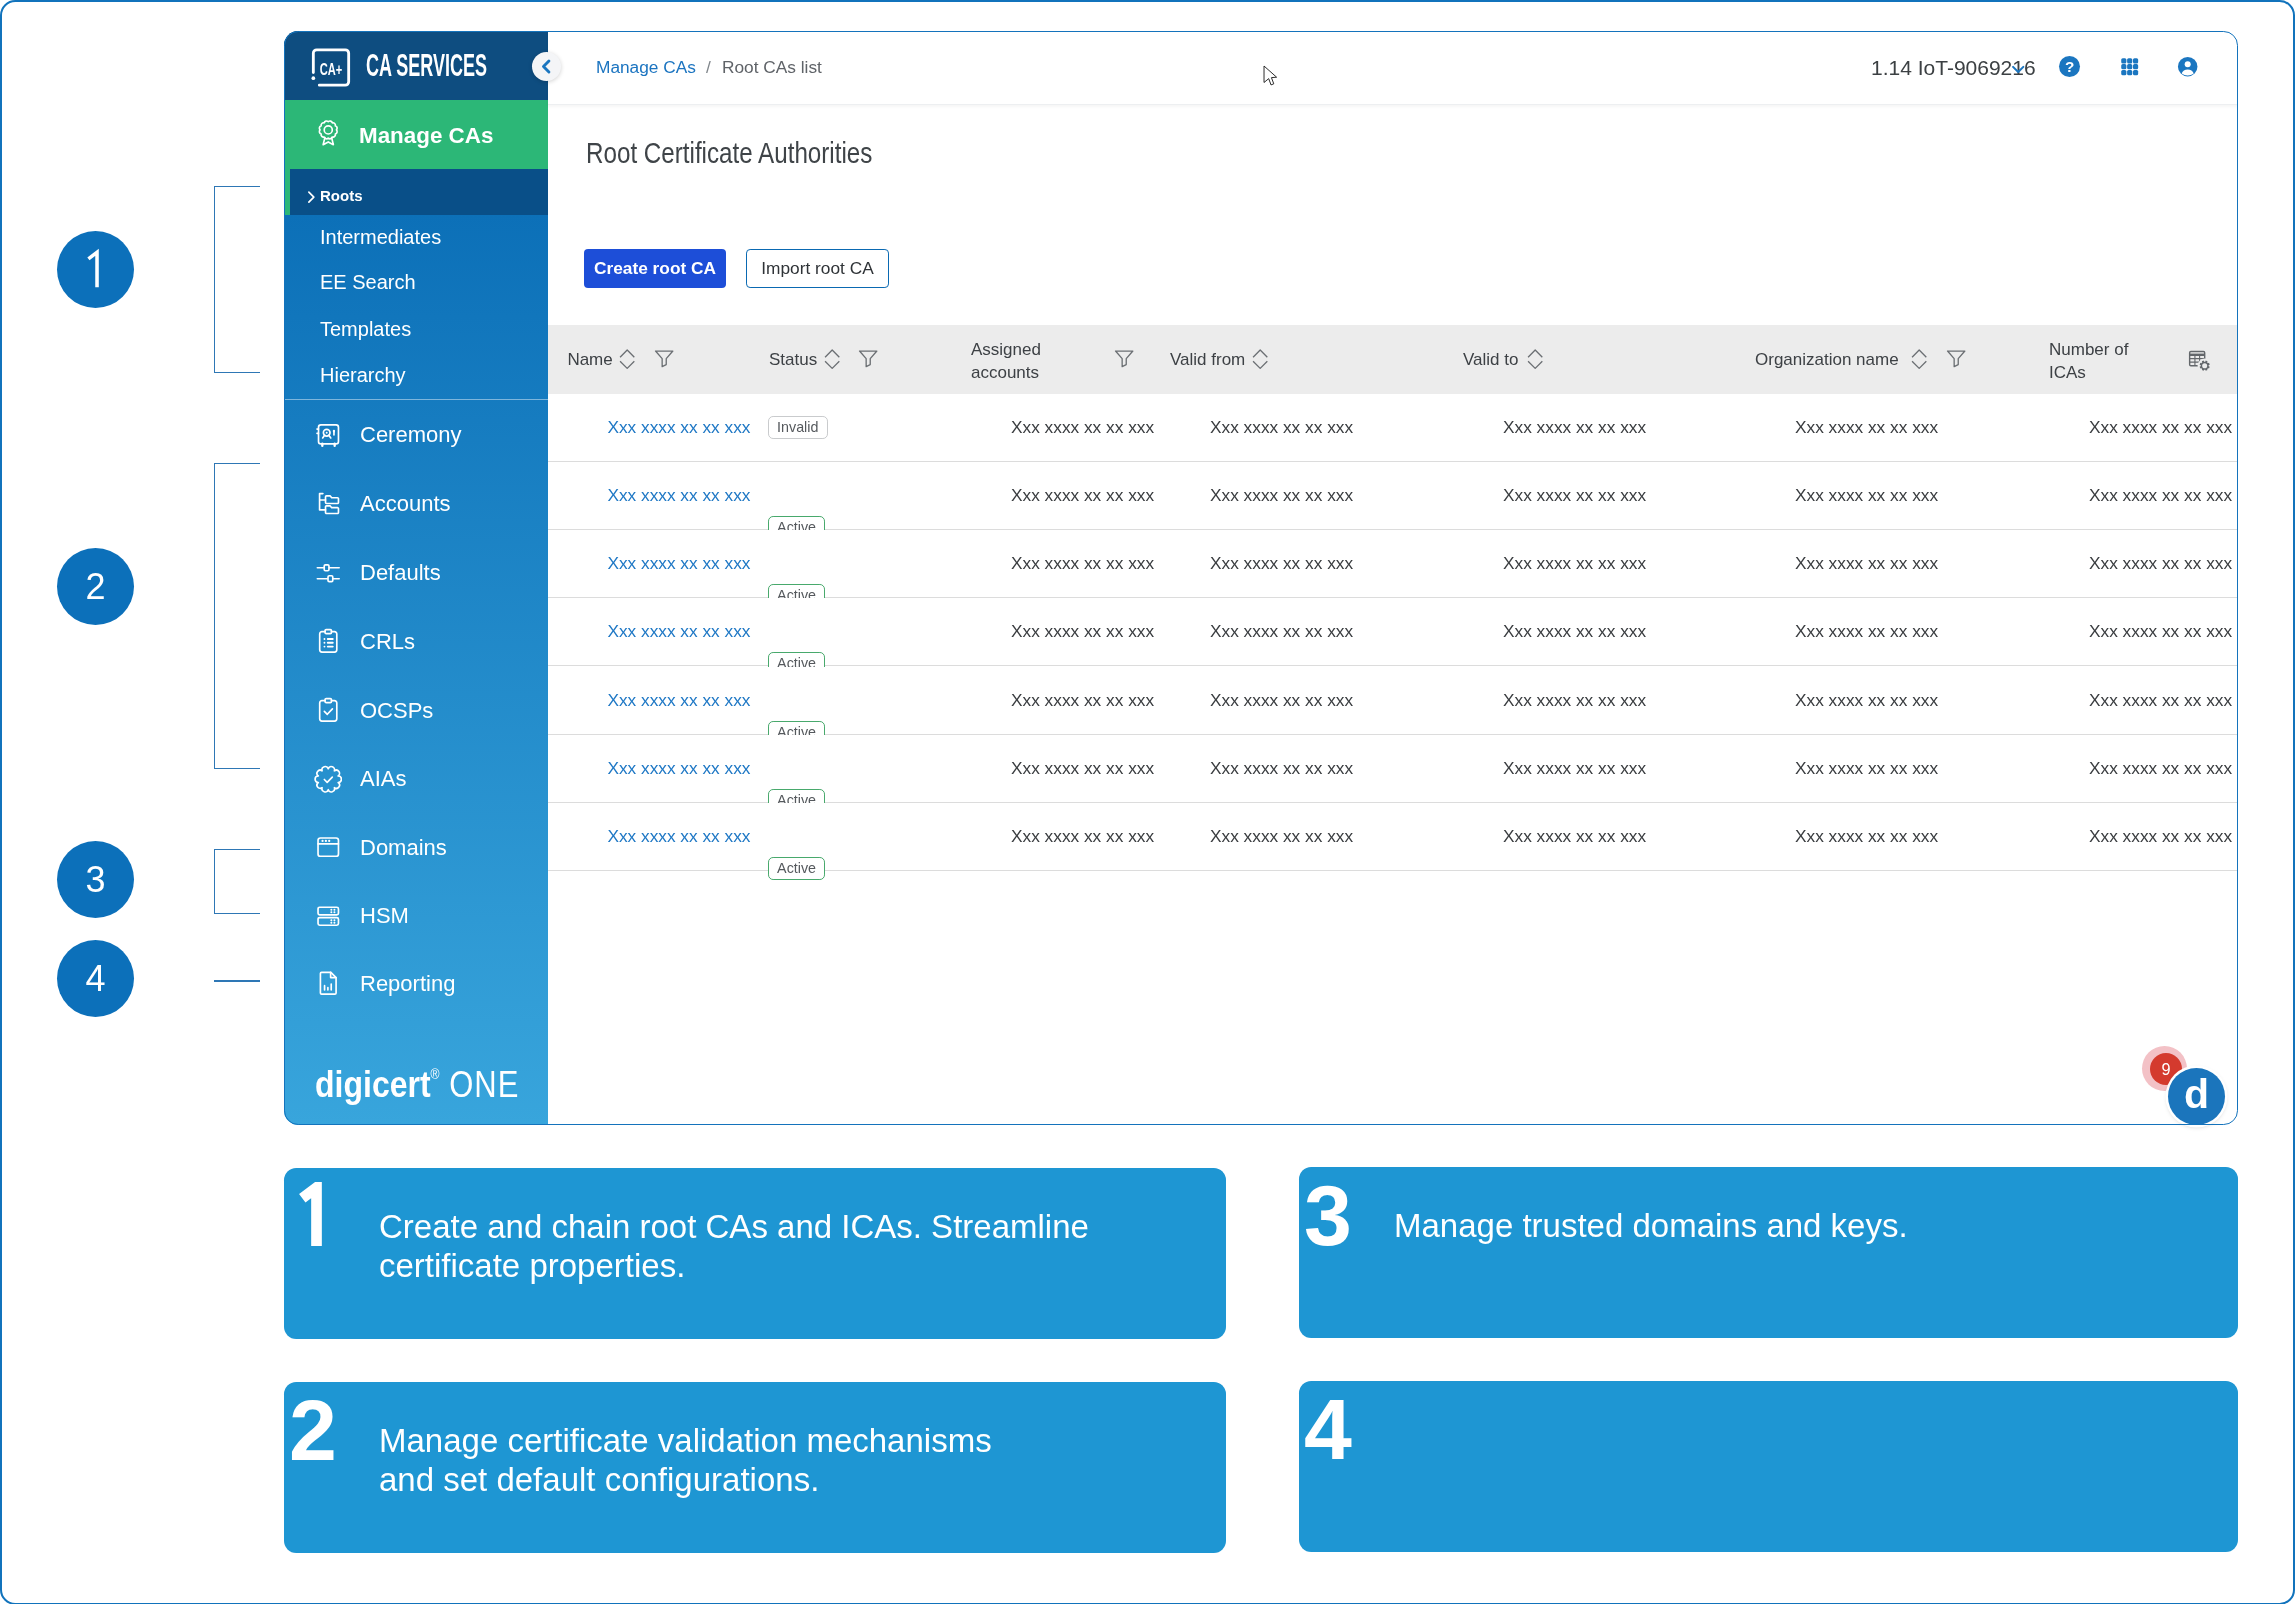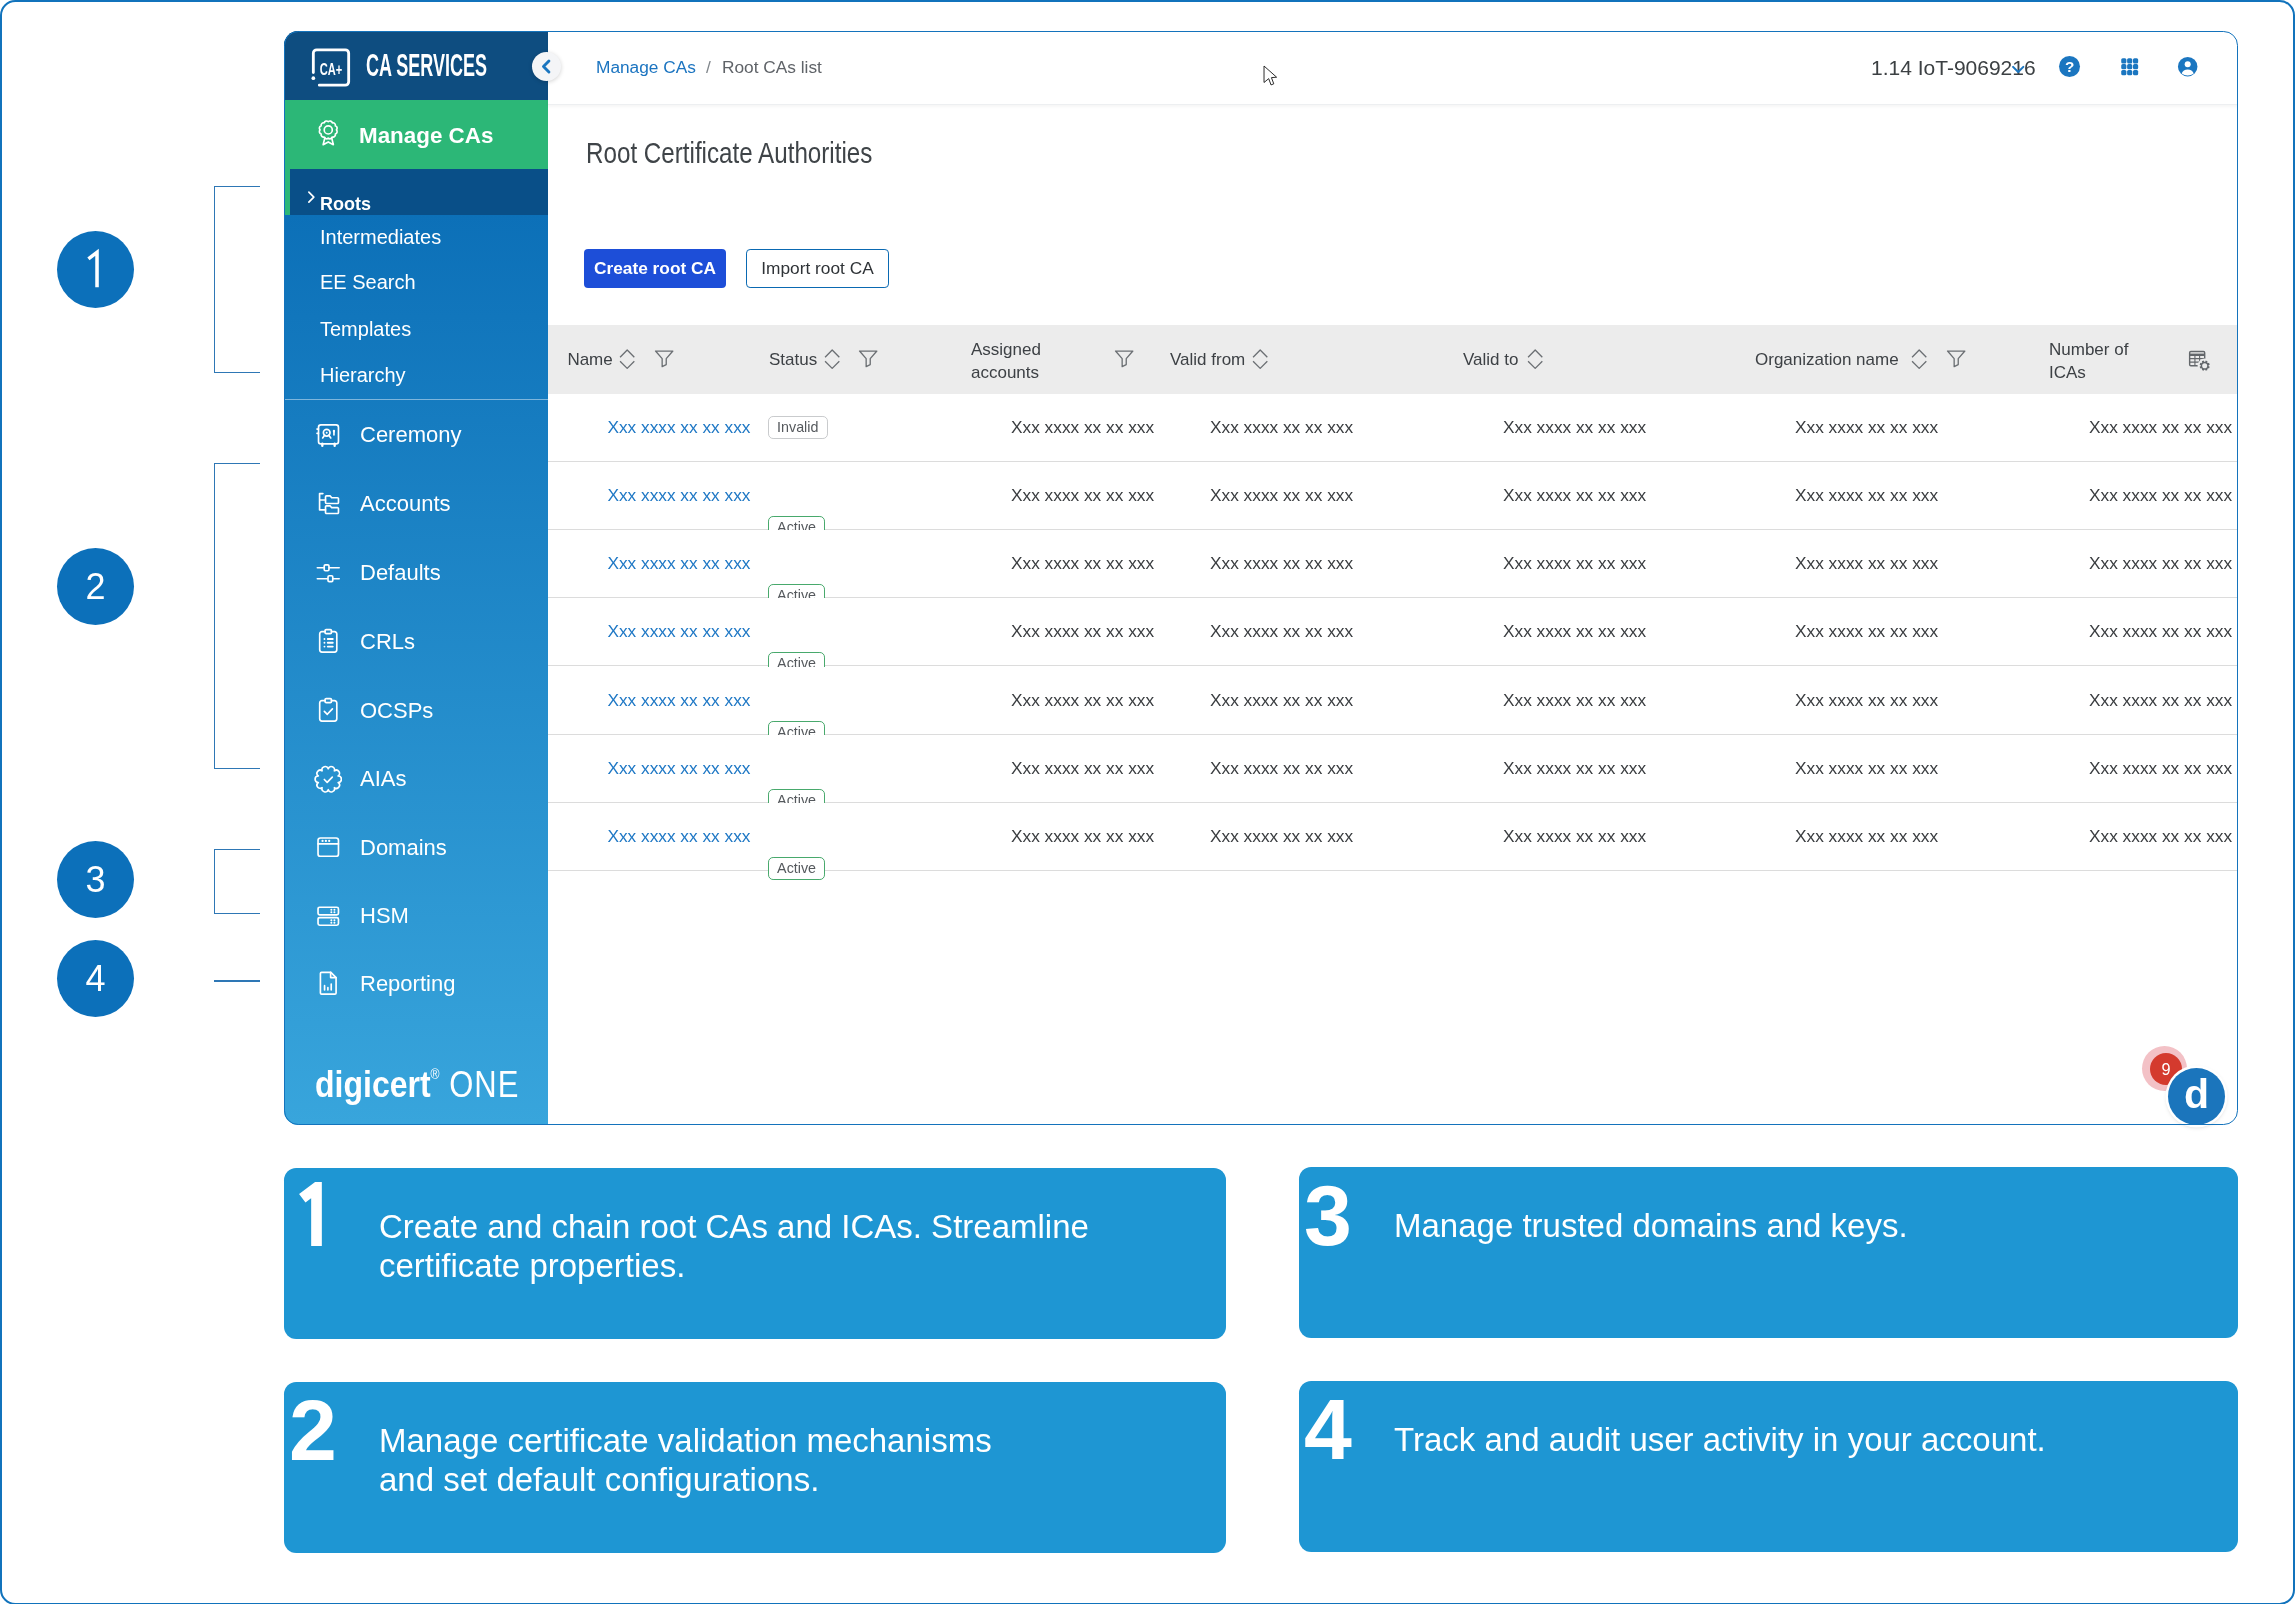--- a/index.html
+++ b/index.html
@@ -67,21 +67,21 @@
   <div id="casvc">CA SERVICES</div>
   <div id="collapse"><svg width="29" height="29" viewBox="0 0 24 24" fill="none" stroke="#1B76C0" stroke-width="2.4" stroke-linecap="round" stroke-linejoin="round">
         <path d="M14 7.5 L9.5 12 L14 16.5"></path>
       </svg></div>
   <svg class="sbicon" style="top:88px" viewBox="0 0 24 24" fill="none" stroke="#fff" stroke-width="1.4" stroke-linecap="round" stroke-linejoin="round">
     <path d="M12.00 2.30 A2.10 2.10 0 0 1 15.45 3.22 A2.10 2.10 0 0 1 17.98 5.75 A2.10 2.10 0 0 1 18.90 9.20 A2.10 2.10 0 0 1 17.98 12.65 A2.10 2.10 0 0 1 15.45 15.18 A2.10 2.10 0 0 1 12.00 16.10 A2.10 2.10 0 0 1 8.55 15.18 A2.10 2.10 0 0 1 6.02 12.65 A2.10 2.10 0 0 1 5.10 9.20 A2.10 2.10 0 0 1 6.02 5.75 A2.10 2.10 0 0 1 8.55 3.22 A2.10 2.10 0 0 1 12.00 2.30Z"></path>
     <circle cx="12" cy="9.2" r="3.4"></circle>
     <path d="M9.2 15.6 L7.7 21.6 L12 19.3 L16.3 21.6 L14.8 15.6"></path>
   </svg>
   <div class="sbmain" style="top:92px">Manage CAs</div>
-  <div class="sbitem" style="top:153px;font-weight:bold;font-size:18px;line-height:23.4px;margin-top:9px;">Roots</div>
+  <div class="sbitem" style="top:153px;font-weight:bold;font-size:15px;line-height:23.4px;">Roots</div>
   <svg class="abs" style="left:18.3px;top:157px" width="18.3" height="18.3" viewBox="0 0 24 24" fill="none" stroke="#fff" stroke-width="2.2" stroke-linecap="round" stroke-linejoin="round">
       <path d="M9 5.5 L15.5 12 L9 18.5"></path>
     </svg>
   <div class="sbitem" style="top:195px">Intermediates</div>
   <div class="sbitem" style="top:240px">EE Search</div>
   <div class="sbitem" style="top:287px">Templates</div>
   <div class="sbitem" style="top:333px">Hierarchy</div>
   
   <svg class="sbicon" style="top:390px" viewBox="0 0 24 24" fill="none" stroke="#fff" stroke-width="1.4" stroke-linecap="round" stroke-linejoin="round">
     <rect x="3.8" y="3.2" width="16.8" height="16" rx="2"></rect>
@@ -317,18 +317,17 @@
 <div class="callout" style="left:284px;top:1382px;width:942px;height:171px;">
   <div class="callnum">2</div>
   <div class="calltext">Manage certificate validation mechanisms<br>and set default configurations.</div>
 </div>
 <div class="callout" style="left:1299px;top:1167px;width:939px;height:171px;">
   <div class="callnum">3</div>
   <div class="calltext">Manage trusted domains and keys.</div>
 </div>
 <div class="callout" style="left:1299px;top:1381px;width:939px;height:171px;">
   <div class="callnum">4</div>
-  <div class="calltext">Track and audit user activity in your account.</div>
 </div>
 <div class="abs" style="left:2142px;top:1046px;width:45px;height:45px;border-radius:50%;background:#F3C1C6;"></div>
 <div class="abs" style="left:2150px;top:1053px;width:32px;height:32px;border-radius:50%;background:#D43A2E;color:#fff;font-size:16.3px;text-align:center;line-height:32px;">9</div>
 <div class="abs" style="left:2168px;top:1068px;width:57px;height:57px;border-radius:50%;background:#1B75BC;box-shadow:0 0 0 2.5px #fff, 0 1.5px 5.1px rgba(0,0,0,0.25);color:#fff;font-size:41px;font-weight:bold;text-align:center;line-height:52px;">d</div>
 
 
 </body></html>

